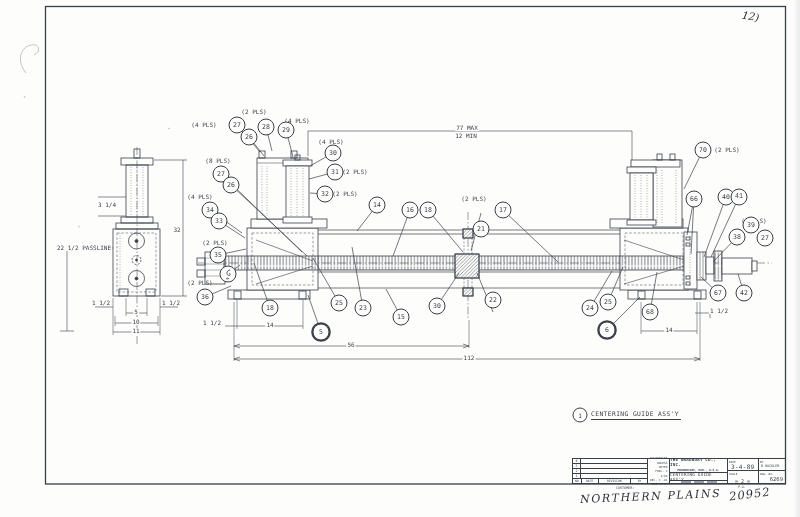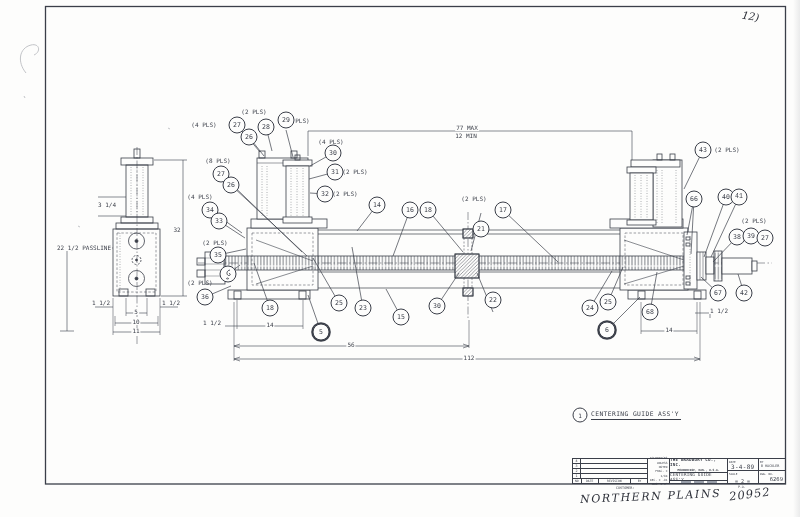--- a/index.html
+++ b/index.html
@@ -272,21 +272,21 @@
 
   <div id="customer-label">CUSTOMER:</div>
   <div id="customer-name" class="hand">NORTHERN PLAINS</div>
   <div id="po-label">P.O.</div>
   <div id="po-number" class="hand">20952</div>
   <div id="page-number" class="hand">12)</div>
 
   <div id="scan-shade"></div>
 <div class="balloon" style="left: 237px; top: 125px;">27</div>
     <div class="balloon" style="left: 266px; top: 127px;">28</div>
-    <div class="balloon" style="left: 286px; top: 120px;">29</div>
+    <div class="balloon" style="left: 286px; top: 130px;">29</div>
     <div class="balloon" style="left: 249px; top: 137px;">26</div>
     <div class="balloon" style="left: 333px; top: 153px;">30</div>
     <div class="balloon" style="left: 335px; top: 172px;">31</div>
     <div class="balloon" style="left: 325px; top: 194px;">32</div>
     <div class="balloon" style="left: 221px; top: 174px;">27</div>
     <div class="balloon" style="left: 231px; top: 185px;">26</div>
     <div class="balloon" style="left: 210px; top: 210px;">34</div>
     <div class="balloon" style="left: 219px; top: 221px;">33</div>
     <div class="balloon" style="left: 218px; top: 255px;">35</div>
     <div class="balloon" style="left: 228px; top: 274px;">
@@ -310,23 +310,23 @@
     <div class="balloon" style="left: 590px; top: 308px;">24</div>
     <div class="balloon" style="left: 608px; top: 302px;">25</div>
     <div class="balloon bold" style="left: 607px; top: 330px;">6</div>
     <div class="balloon" style="left: 650px; top: 312px;">68</div>
     <div class="balloon" style="left: 718px; top: 293px;">67</div>
     <div class="balloon" style="left: 744px; top: 293px;">42</div>
     <div class="balloon" style="left: 694px; top: 199px;">66</div>
     <div class="balloon" style="left: 726px; top: 197px;">40</div>
     <div class="balloon" style="left: 739px; top: 197px; font-family: Liberation Mono, monospace;">41</div>
     <div class="balloon" style="left: 737px; top: 237px;">38</div>
-    <div class="balloon" style="left: 751px; top: 236px;">39</div>
+    <div class="balloon" style="left: 751px; top: 225px;">39</div>
     <div class="balloon" style="left: 765px; top: 238px;">27</div>
-    <div class="balloon" style="left: 703px; top: 150px;">43</div>
+    <div class="balloon" style="left: 703px; top: 150px;">70</div>
     <div class="lbl" style="left: 204px; top: 125px;">(4 PLS)</div>
     <div class="lbl" style="left: 254px; top: 112px;">(2 PLS)</div>
     <div class="lbl" style="left: 297px; top: 121px;">(4 PLS)</div>
     <div class="lbl" style="left: 331px; top: 142px;">(4 PLS)</div>
     <div class="lbl" style="left: 355px; top: 172px;">(2 PLS)</div>
     <div class="lbl" style="left: 345px; top: 194px;">(2 PLS)</div>
     <div class="lbl" style="left: 218px; top: 161px;">(8 PLS)</div>
     <div class="lbl" style="left: 200px; top: 197px;">(4 PLS)</div>
     <div class="lbl" style="left: 215px; top: 243px;">(2 PLS)</div>
     <div class="lbl" style="left: 200px; top: 283px;">(2 PLS)</div>

